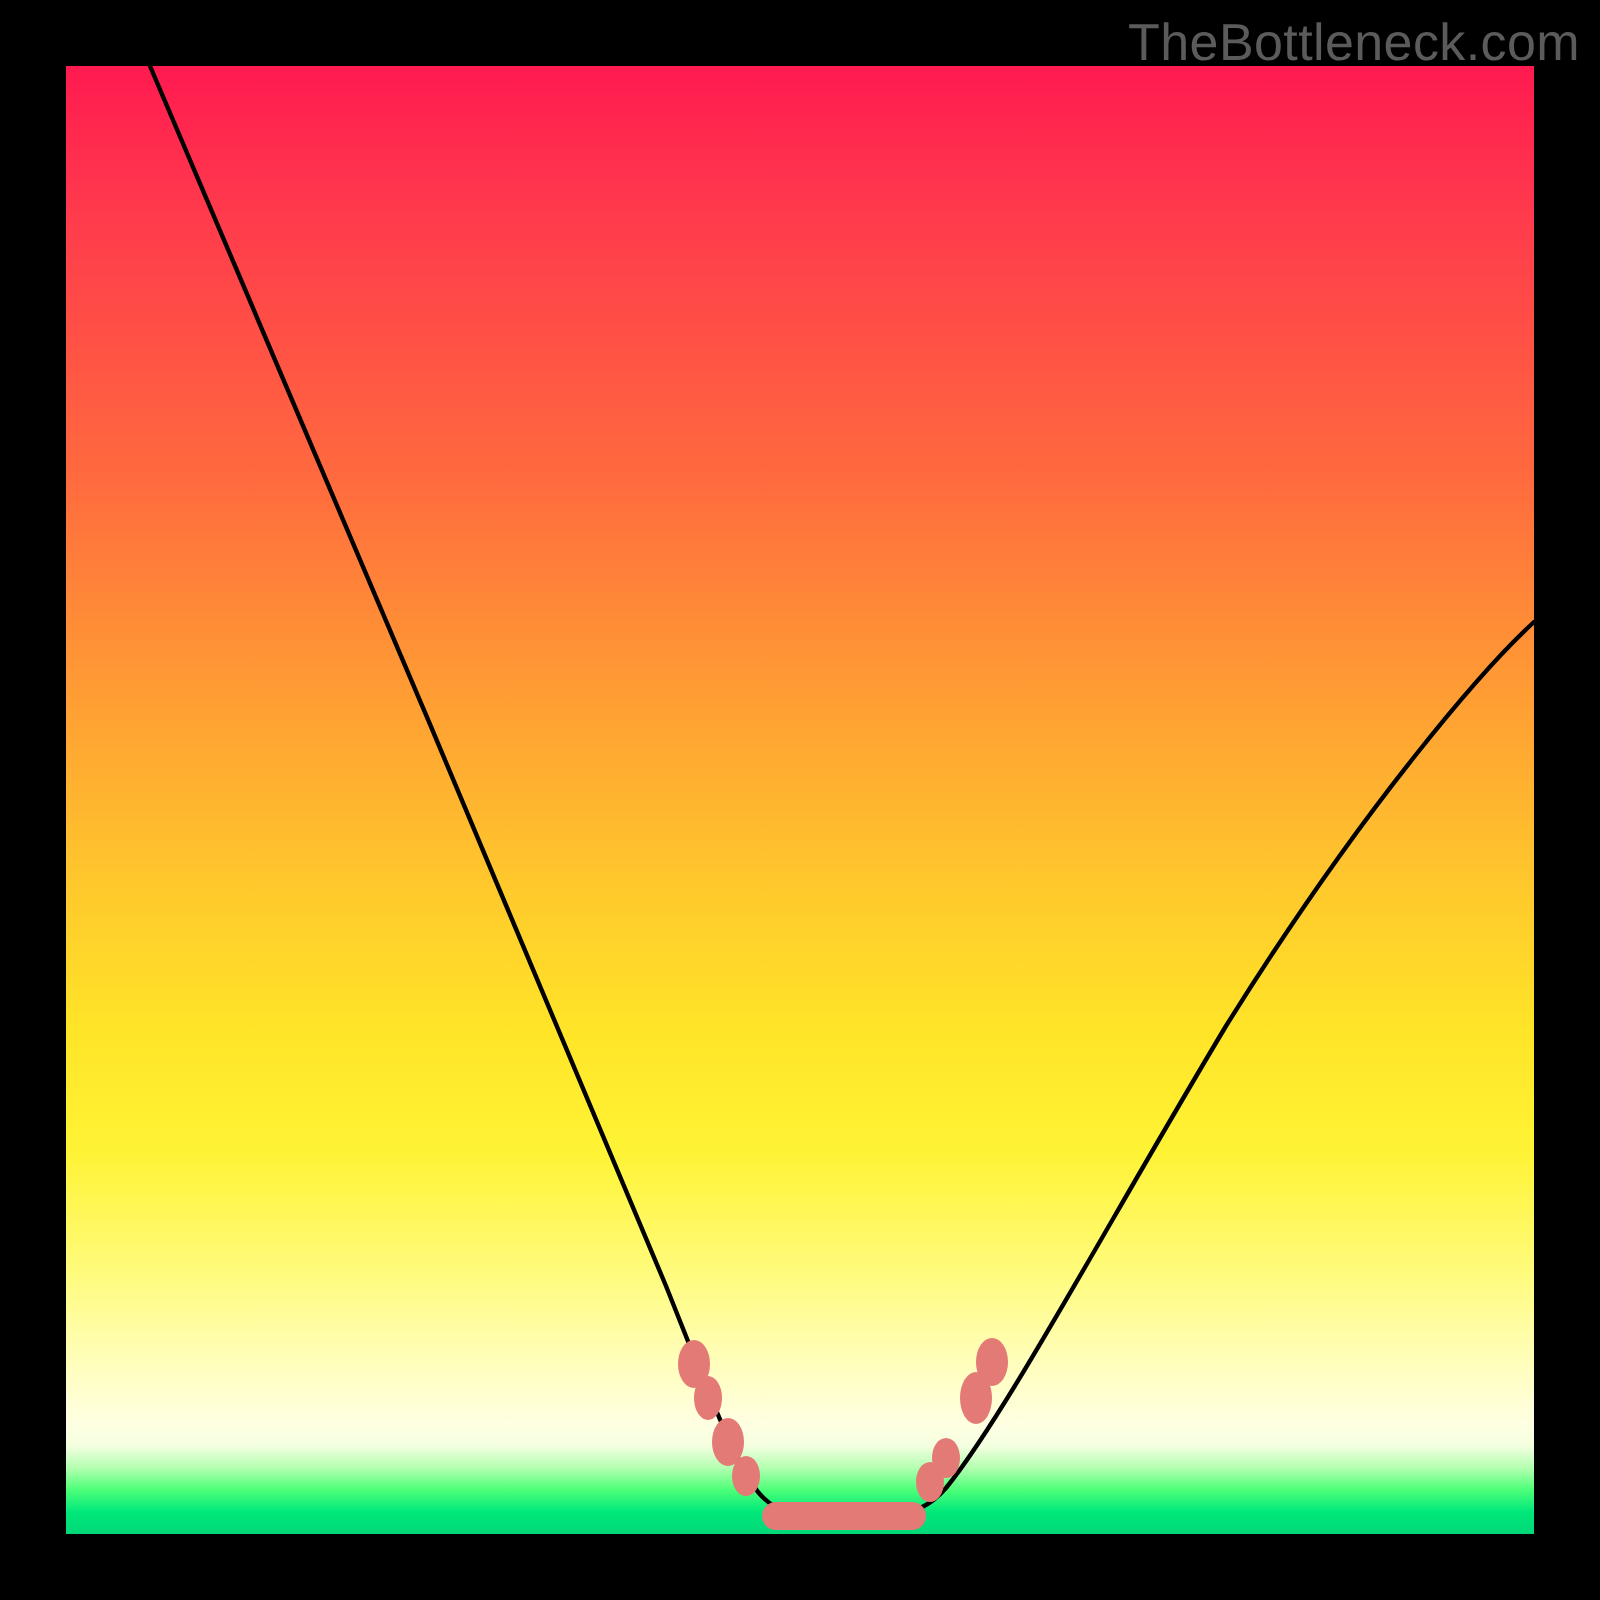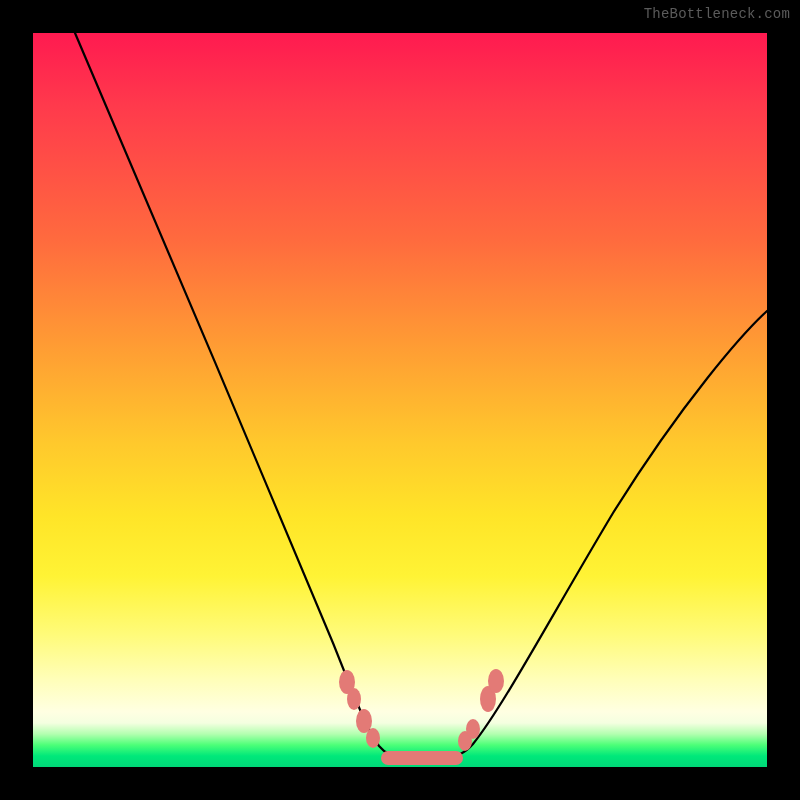--- a/index.html
+++ b/index.html
@@ -43,25 +43,24 @@
       #4cff78 97%,
       #00e87a 98.5%,
       #00d878 100%
     );
   }
   .watermark {
     position: absolute;
     top: 6px;
     right: 10px;
     color: #5b5b5b;
-    font-size: 14px;
+    font-size: 26px;
     font-weight: 500;
     letter-spacing: 0.2px;
     user-select: none;
-    font-family: Liberation Mono, monospace;
   }
   svg.curve {
     position: absolute;
     left: 0;
     top: 0;
     width: 734px;
     height: 734px;
     overflow: visible;
   }
   .curve-path {

